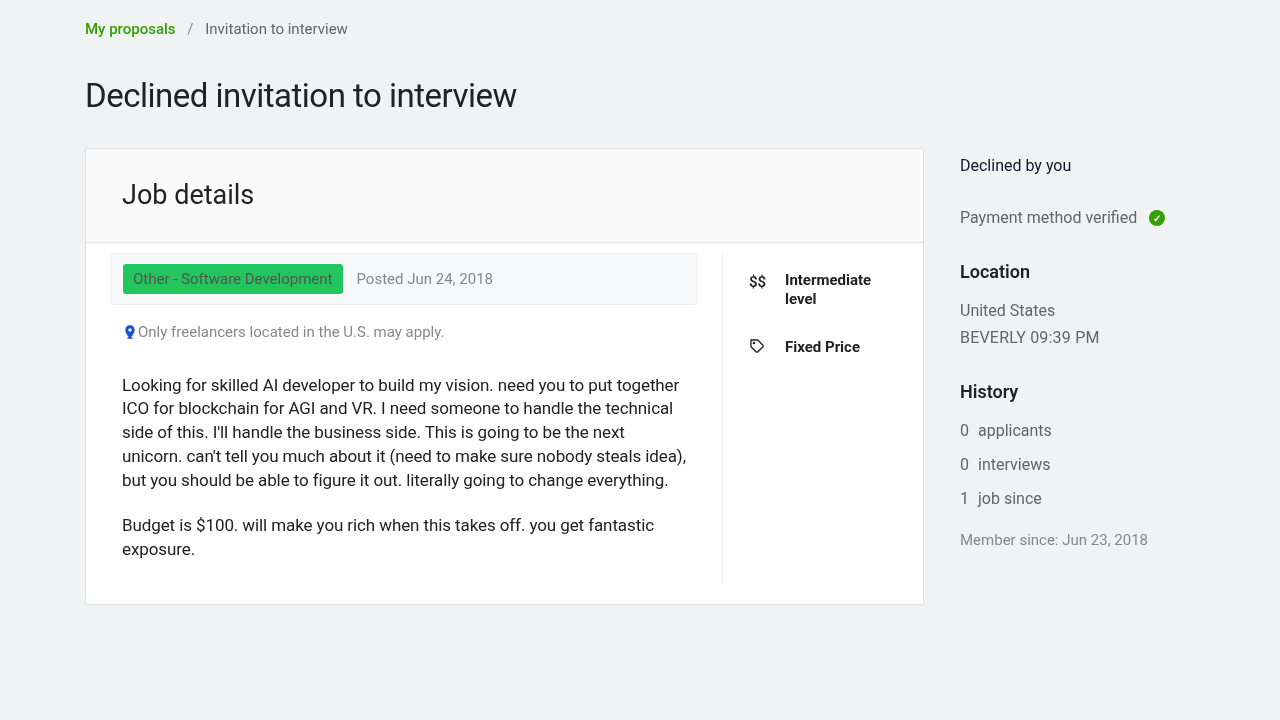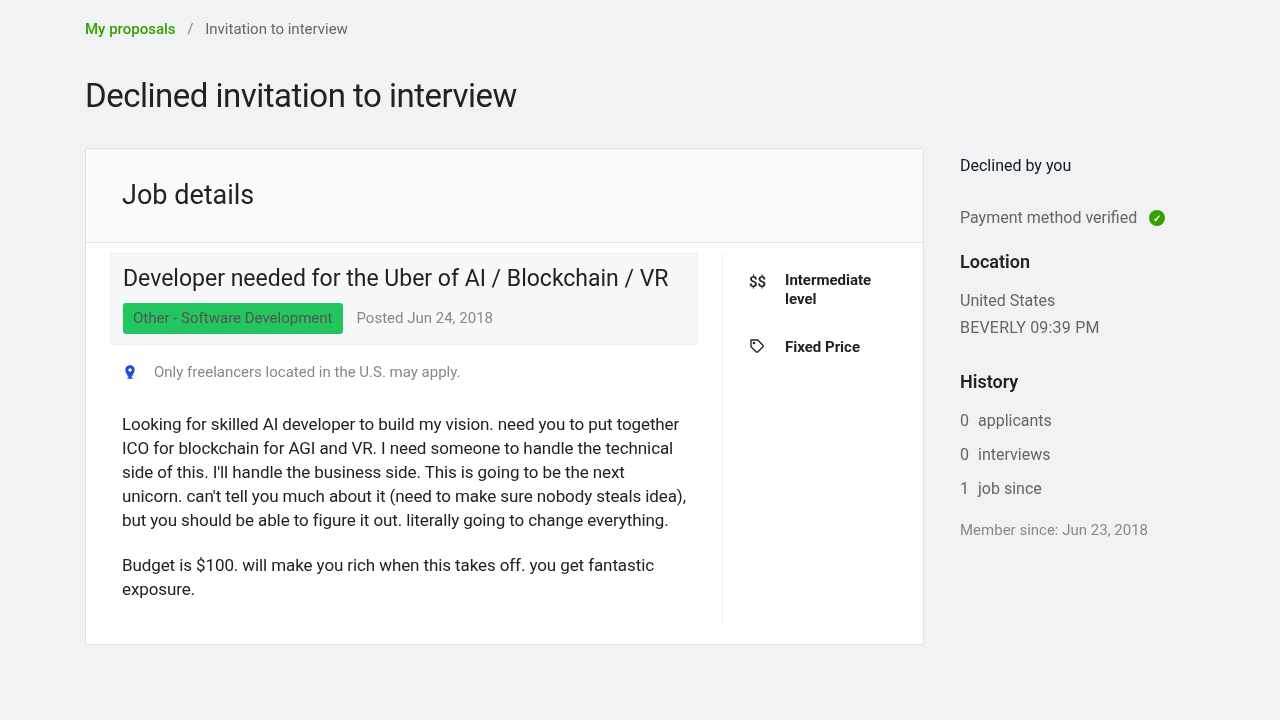--- a/index.html
+++ b/index.html
@@ -99,21 +99,21 @@
     border-radius: 3px;
     font-size: 15px;
   }
   .posted {
     color: #888;
     font-size: 15px;
   }
   .restriction {
     display: flex;
     align-items: center;
-    gap: 16px;
+    gap: 0;
     color: #888;
     font-size: 15px;
     padding: 12px;
     margin-bottom: 18px;
   }
   .restriction .loc-icon {
     width: 16px; height: 16px;
     display: inline-flex;
     align-items: center;
     justify-content: center;
@@ -162,21 +162,21 @@
     font-weight: 600;
     color: #222;
     margin-bottom: 20px;
   }
   .verify-row {
     display: flex;
     align-items: center;
     gap: 12px;
     color: #666;
     font-size: 16px;
-    margin-bottom: 18px;
+    margin-bottom: 28px;
   }
   .check-badge {
     width: 16px; height: 16px;
     background: #37a000;
     border-radius: 50%;
     display: inline-flex;
     align-items: center;
     justify-content: center;
     color: #fff;
     font-size: 10px;
@@ -224,21 +224,20 @@
 
   <div class="content-row">
 
     <div class="main-card">
       <div class="card-header">
         <h2>Job details</h2>
       </div>
       <div class="card-body">
         <div class="job-main">
           <div class="title-block">
-            <div class="job-title">Developer needed for the Uber of AI / Blockchain / VR</div>
             <div class="meta-row">
               <span class="category-chip">Other - Software Development</span>
               <span class="posted">Posted Jun 24, 2018</span>
             </div>
           </div>
 
           <div class="restriction">
             <span class="loc-icon">
               <svg viewBox="0 0 24 24" width="16" height="16" fill="#1a4fd6">
                   <path d="M12 2C8.13 2 5 5.13 5 9c0 5.25 7 13 7 13s7-7.75 7-13c0-3.87-3.13-7-7-7zm0 9.5c-1.38 0-2.5-1.12-2.5-2.5S10.62 6.5 12 6.5s2.5 1.12 2.5 2.5S13.38 11.5 12 11.5z"></path>

